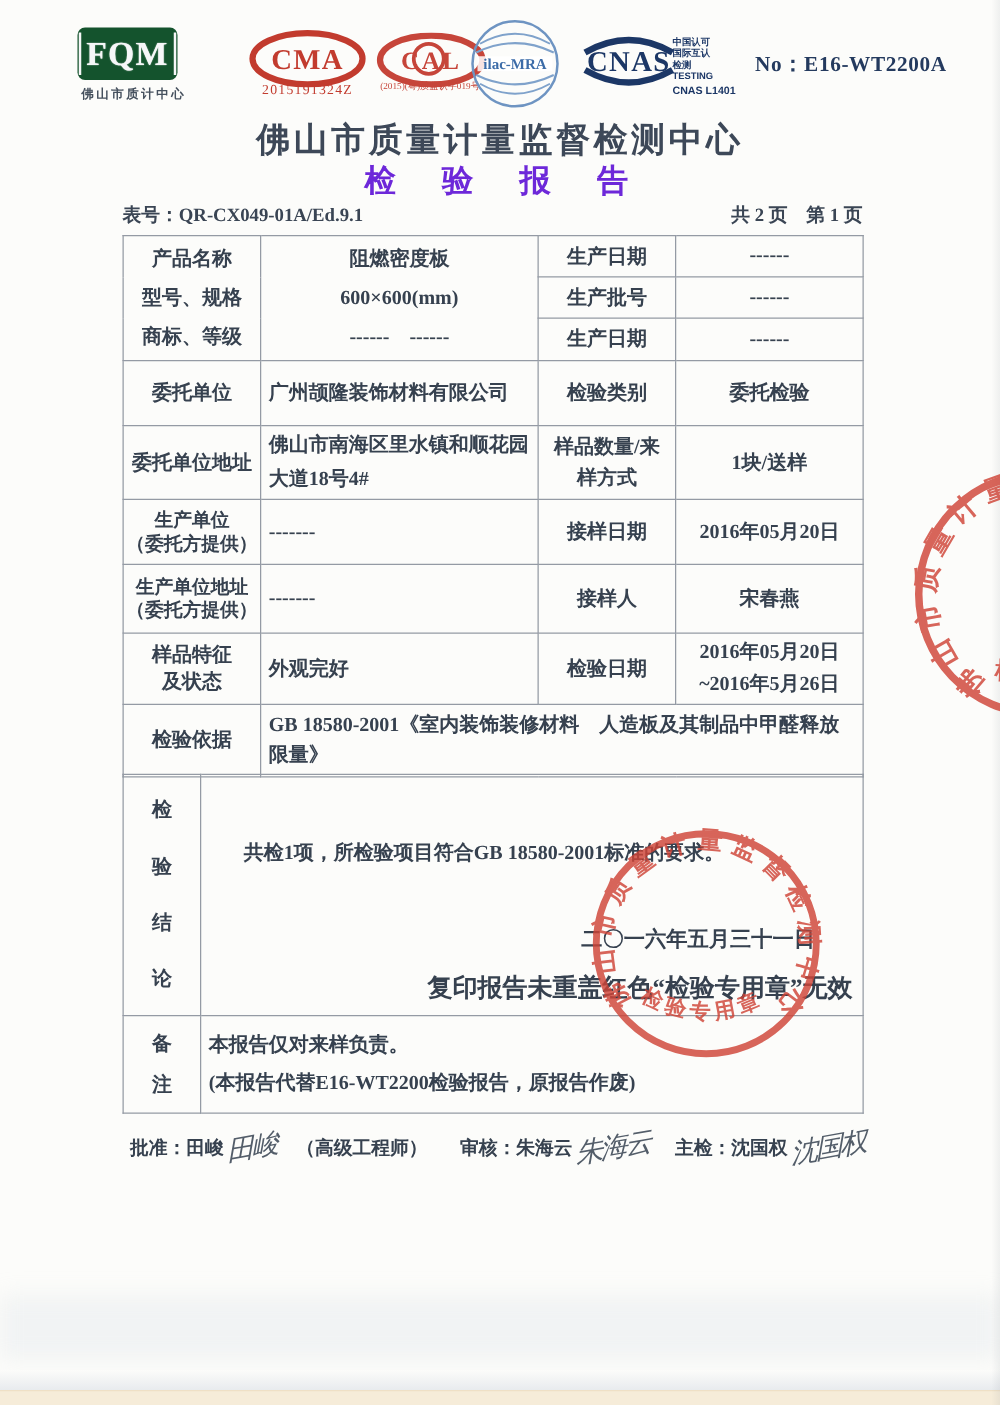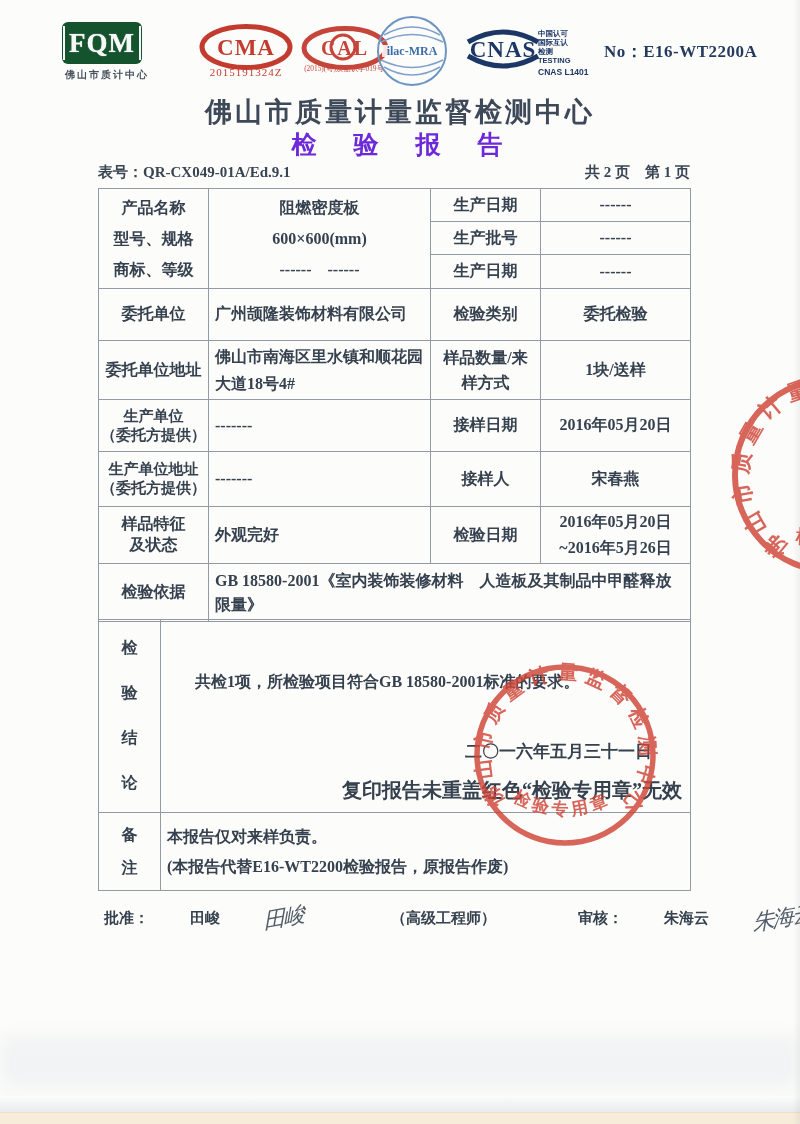--- a/index.html
+++ b/index.html
@@ -42,21 +42,21 @@
   .vstack{display:flex;flex-direction:column;justify-content:space-around;align-items:center;height:100%;}
   .plines div{line-height:31px;text-align:center;}
   td.concl{position:relative;padding:0;}
   .concl-text{position:absolute;top:52px;left:34px;font-size:16px;font-weight:600;}
   .concl-bottom{position:absolute;right:8px;bottom:8px;text-align:right;font-weight:600;}
   .concl-date{font-size:17px;margin:0 30px 14px 0;}
   .concl-note{font-size:20px;}
   td.remark-cell{padding:6px 14px;line-height:30px;}
   
   .sig-row{left:104px;top:903px;width:600px;display:flex;align-items:center;
-    font-size:15px;font-weight:bold;color:#36414f;white-space:nowrap;gap:41px;}
+    font-size:15px;font-weight:bold;color:#36414f;white-space:nowrap;}
   .sig-row .gap1{width:10px;} .sig-row .gap2{width:26px;} .sig-row .gap3{width:14px;}
   .script{display:inline-block;font-size:22px;font-weight:400;color:#414c5a;
     transform:rotate(-10deg) skewX(-20deg);letter-spacing:-2px;opacity:.9;margin:0 4px;}
   
   svg text{font-family:"Liberation Serif","DejaVu Serif",serif;}
   .stamp{position:absolute;opacity:.82;}
   .stamp-ring{fill:none;stroke:#cf4437;}
   .stamp-txt{fill:#cf4437;font-weight:bold;}
   
   .smudge{left:0;top:1036px;width:800px;height:52px;background:rgba(205,215,224,.22);filter:blur(9px);}

